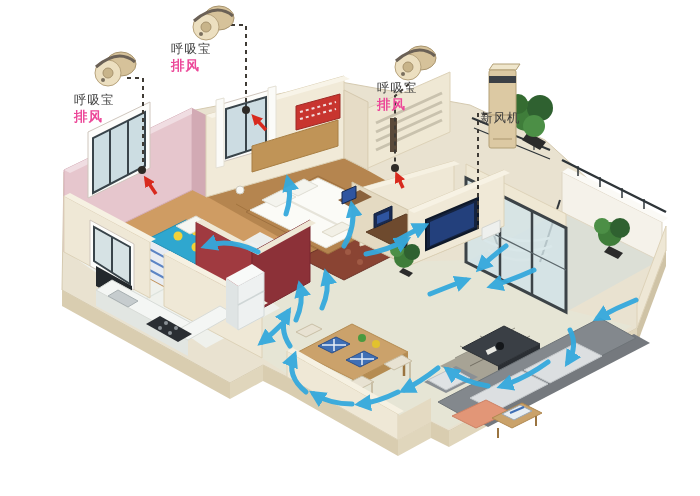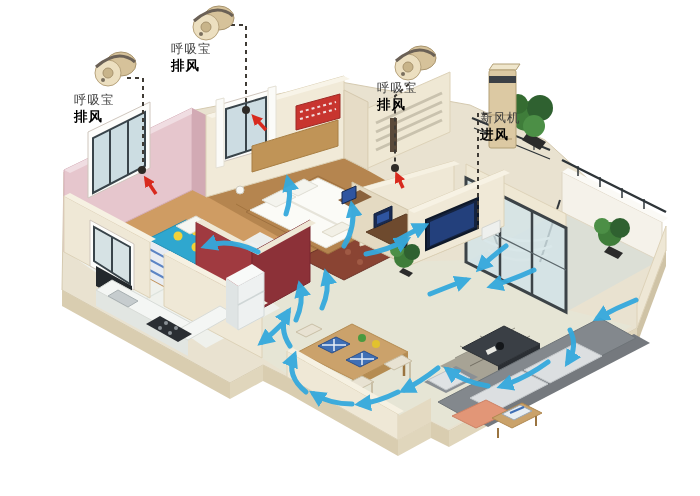--- a/index.html
+++ b/index.html
@@ -1,21 +1,21 @@
 <!DOCTYPE html>
 <html><head>
 <meta charset="utf-8">
 <style>
   html,body{margin:0;padding:0;background:#fff;}
   .stage{position:relative;width:700px;height:496px;background:#ffffff;overflow:hidden;
          font-family:"Liberation Sans",sans-serif;}
   .stage svg{position:absolute;left:0;top:0;}
   .dev-label{position:absolute;width:86px;text-align:left;font-size:12.5px;color:#3c3c3c;
              line-height:1.3;letter-spacing:1px;}
-  .dev-label b{display:block;font-size:13.5px;color:#000000;}
+  .dev-label b{display:block;font-size:13.5px;color:#ec4899;}
 </style>
 </head>
 <body>
 
 <div class="stage">
 <svg width="700" height="496" viewBox="0 0 700 496">
   <defs>
     <marker id="mblue" viewBox="0 0 10 10" refX="6.5" refY="5" markerWidth="3.4" markerHeight="3.4" orient="auto">
       <path d="M0,0 L10,5 L0,10 z" fill="#35a9dd"></path>
     </marker>
@@ -395,15 +395,14 @@
 <div class="dev-label" style="left:171px;top:41px;">
   <span>呼吸宝</span>
   <b>排风</b>
 </div>
 <div class="dev-label" style="left:377px;top:80px;">
   <span>呼吸宝</span>
   <b>排风</b>
 </div>
 <div class="dev-label" style="left:480px;top:110px;">
   <span>新风机</span>
-  <b>进风</b>
 </div>
 </div>
 
 </body></html>

